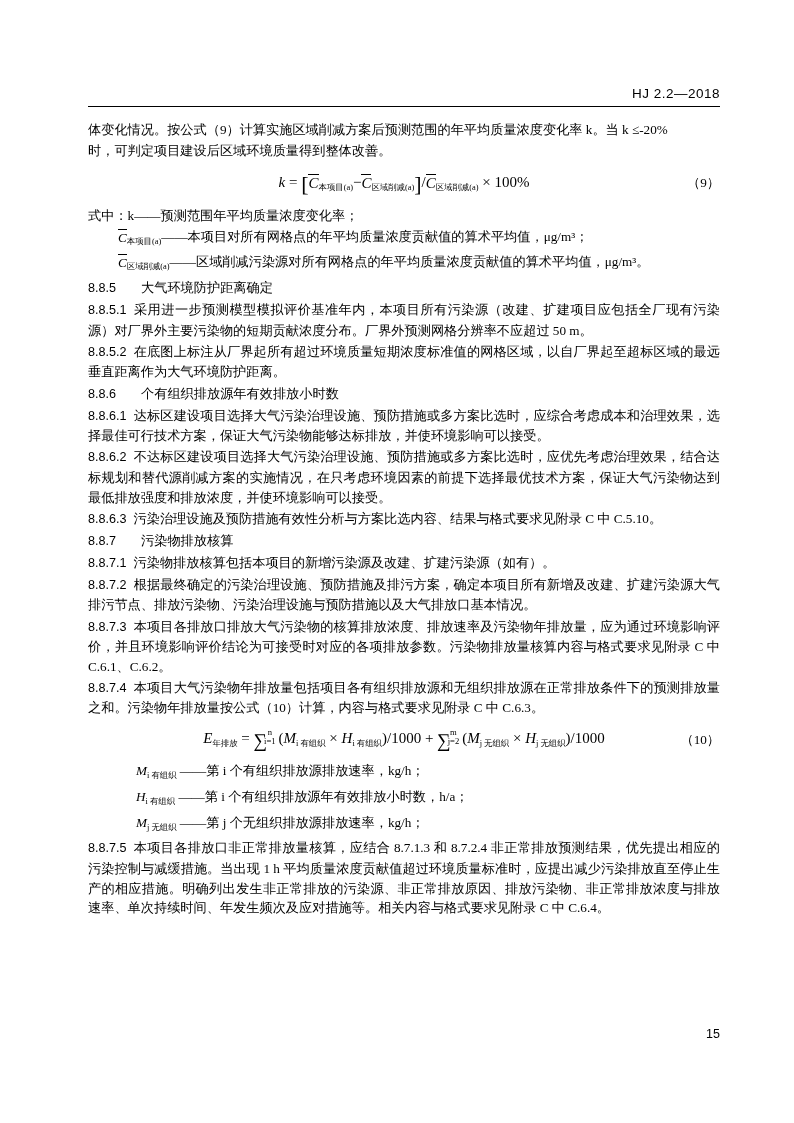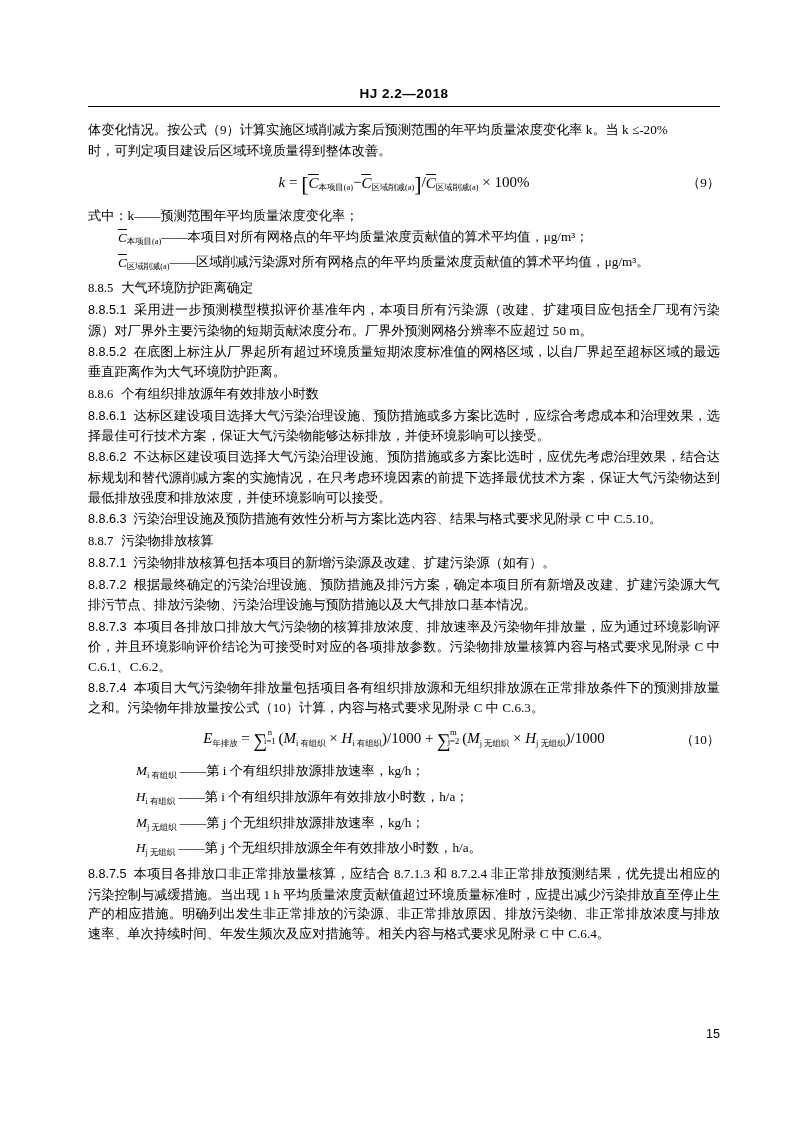--- a/index.html
+++ b/index.html
@@ -18,23 +18,23 @@
     box-sizing: border-box;
     overflow: hidden;
   }
   .content {
     position: absolute;
     left: 88px;
     top: 86px;
     width: 632px;
   }
   .header {
-    text-align: center;
+    text-align: right;
     font-family: "Liberation Sans", sans-serif;
-    font-weight: bold;
+    font-weight: normal;
     font-size: 13.5px;
     letter-spacing: 0.5px;
     padding-bottom: 5px;
   }
   .rule {
     border-bottom: 1.2px solid #000;
     margin-bottom: 13px;
   }
   p.body {
     margin: 0 0 1.5px 0;
@@ -49,21 +49,21 @@
     line-height: 19.6px;
     text-align: justify;
     text-justify: inter-ideograph;
   }
   .clause .lbl {
     font-family: "Liberation Sans", sans-serif;
     font-size: 12.6px;
     margin-right: 0px;
   }
   .clause .lbl.sp2 { margin-right: 7px; }
-  .clause .lbl.sp3 { margin-right: 8px; font-family: Liberation Serif, serif; }
+  .clause .lbl.sp3 { margin-right: 25px; }
   .formula {
     text-align: center;
     position: relative;
     margin: 10px 0 9px 0;
     font-family: "Liberation Serif", serif;
     font-size: 15px;
   }
   .formula .eqnum {
     position: absolute;
     right: 0;
@@ -203,23 +203,20 @@
 
     <p class="defline def-pad2">
       <i class="v">M</i><span class="sub">i 有组织</span> <span>——第 i 个有组织排放源排放速率，kg/h；</span>
     </p>
     <p class="defline def-pad2">
       <i class="v">H</i><span class="sub">i 有组织</span> <span>——第 i 个有组织排放源年有效排放小时数，h/a；</span>
     </p>
     <p class="defline def-pad2">
       <i class="v">M</i><span class="sub">j 无组织</span> <span>——第 j 个无组织排放源排放速率，kg/h；</span>
     </p>
-    <p class="defline def-pad2">
-      <i class="v">H</i><span class="sub">j 无组织</span> <span>——第 j 个无组织排放源全年有效排放小时数，h/a。</span>
-    </p>
 
     <p class="clause">
       <span class="lbl sp2">8.8.7.5</span><span>本项目各排放口非正常排放量核算，应结合 8.7.1.3 和 8.7.2.4 非正常排放预测结果，优先提出相应的污染控制与减缓措施。当出现 1 h 平均质量浓度贡献值超过环境质量标准时，应提出减少污染排放直至停止生产的相应措施。明确列出发生非正常排放的污染源、非正常排放原因、排放污染物、非正常排放浓度与排放速率、单次持续时间、年发生频次及应对措施等。相关内容与格式要求见附录 C 中 C.6.4。</span>
     </p>
 
   </div>
 
   <div class="pagenum">15</div>
 
 </div>

